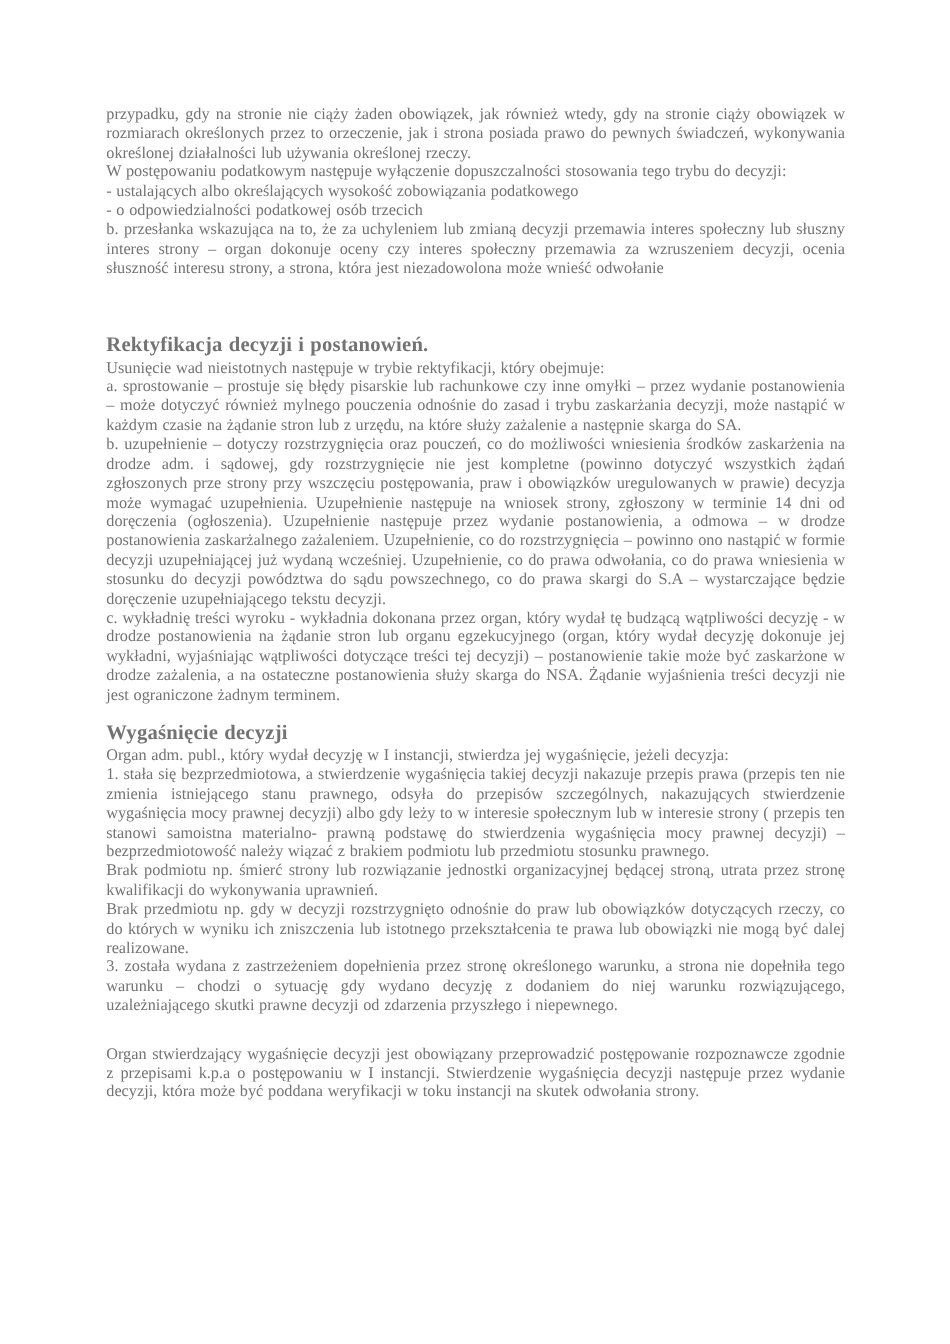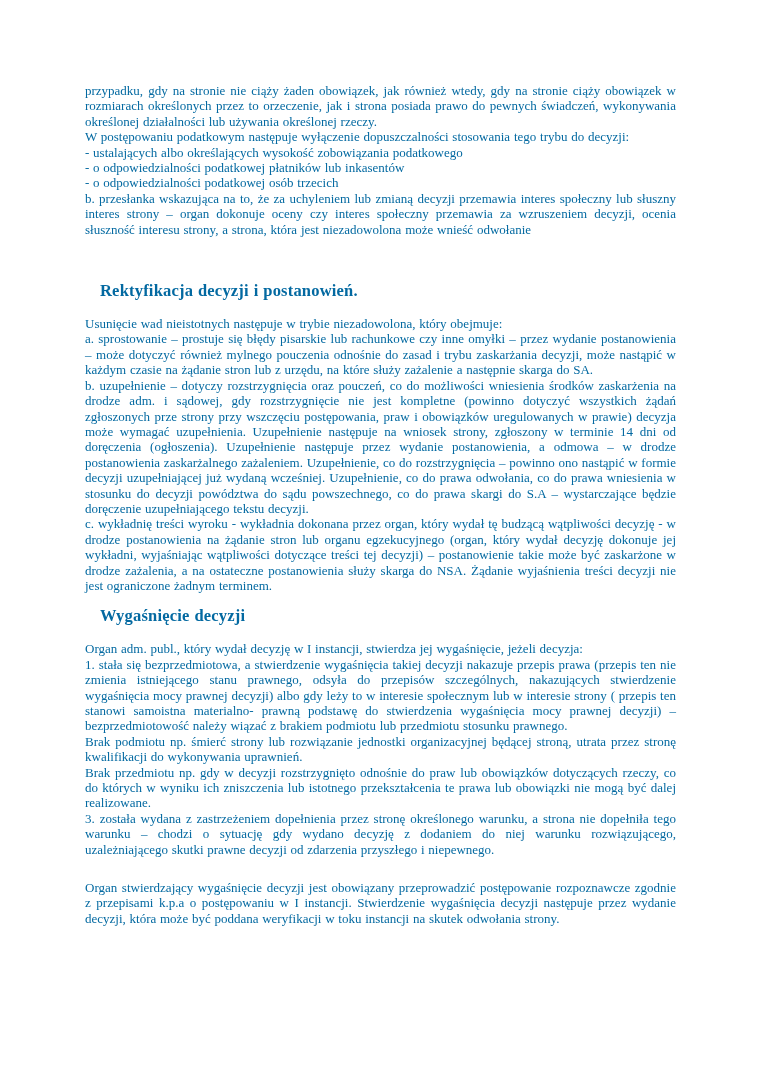--- a/index.html
+++ b/index.html
@@ -11,59 +11,58 @@
     position: relative;
     box-sizing: border-box;
     width: 760px;
     height: 1075px;
     overflow: hidden;
     background: #ffffff;
     padding: 83px 84px 40px 85px;
     font-family: "Liberation Serif", "DejaVu Serif", serif;
     font-size: 13px;
     line-height: 15.4px;
-    color: #0369a1;
+    color: #737373;
     word-spacing: 0.5px;
   }
   .para {
     margin: 0;
   }
   .j {
     text-align: justify;
   }
   .heading {
-    margin: 15px;
+    margin: 0;
     font-size: 16.5px;
     line-height: 21px;
     font-weight: bold;
     letter-spacing: 0.2px;
   }
   .gap-large { margin-top: 43px; }
   .gap-medium { margin-top: 12px; }
   .gap-blank-line { margin-top: 23px; }
 </style>
 </head>
 <body>
 
 <div class="page">
 
   <p class="para j">przypadku, gdy na stronie nie ciąży żaden obowiązek, jak również wtedy, gdy na stronie ciąży obowiązek w rozmiarach określonych przez to orzeczenie, jak i strona posiada prawo do pewnych świadczeń, wykonywania określonej działalności lub używania określonej rzeczy.</p>
 
   <p class="para">W postępowaniu podatkowym następuje wyłączenie dopuszczalności  stosowania tego trybu do decyzji:</p>
 
   <div>
     <p class="para">- ustalających albo określających wysokość zobowiązania podatkowego</p>
-    <p class="para">- o odpowiedzialności podatkowej płatników lub inkasentów</p>
     <p class="para">- o odpowiedzialności podatkowej osób trzecich</p>
   </div>
 
   <p class="para j">b. przesłanka wskazująca na to, że za uchyleniem lub zmianą decyzji przemawia interes społeczny lub słuszny interes strony – organ dokonuje oceny czy interes społeczny przemawia za wzruszeniem decyzji, ocenia słuszność interesu strony, a strona, która jest niezadowolona może wnieść odwołanie</p>
 
   <h2 class="heading gap-large">Rektyfikacja decyzji i postanowień.</h2>
-  <p class="para">Usunięcie wad nieistotnych następuje w trybie niezadowolona, który obejmuje:</p>
+  <p class="para">Usunięcie wad nieistotnych następuje w trybie rektyfikacji, który obejmuje:</p>
   <p class="para j">a. sprostowanie – prostuje się błędy pisarskie lub rachunkowe czy inne omyłki – przez wydanie postanowienia – może dotyczyć również mylnego pouczenia odnośnie do zasad i trybu zaskarżania decyzji, może nastąpić w każdym czasie na żądanie stron lub z urzędu, na które służy zażalenie a następnie skarga do SA.</p>
   <p class="para j">b. uzupełnienie – dotyczy rozstrzygnięcia oraz pouczeń, co do możliwości wniesienia środków zaskarżenia na drodze adm. i sądowej, gdy rozstrzygnięcie  nie jest kompletne (powinno dotyczyć wszystkich żądań zgłoszonych prze strony przy wszczęciu postępowania, praw i obowiązków uregulowanych w prawie) decyzja może wymagać uzupełnienia. Uzupełnienie następuje na wniosek strony, zgłoszony w terminie 14 dni od doręczenia (ogłoszenia). Uzupełnienie następuje przez wydanie postanowienia, a odmowa – w drodze postanowienia zaskarżalnego zażaleniem. Uzupełnienie, co do rozstrzygnięcia – powinno ono nastąpić w formie decyzji uzupełniającej już wydaną wcześniej. Uzupełnienie, co do prawa odwołania, co do prawa wniesienia w stosunku do decyzji powództwa do sądu powszechnego, co do prawa skargi do S.A – wystarczające będzie doręczenie uzupełniającego tekstu decyzji.</p>
   <p class="para j">c. wykładnię treści wyroku - wykładnia dokonana przez organ, który wydał tę budzącą wątpliwości decyzję - w drodze postanowienia na żądanie stron lub organu egzekucyjnego (organ, który wydał decyzję dokonuje jej wykładni, wyjaśniając wątpliwości dotyczące treści tej decyzji) – postanowienie takie może być zaskarżone w drodze zażalenia, a na ostateczne postanowienia służy skarga do NSA. Żądanie wyjaśnienia treści decyzji nie jest ograniczone żadnym terminem.</p>
 
   <h2 class="heading gap-medium">Wygaśnięcie decyzji</h2>
   <p class="para">Organ adm. publ., który wydał decyzję w I instancji, stwierdza jej wygaśnięcie, jeżeli decyzja:</p>
   <p class="para j">1. stała się bezprzedmiotowa, a stwierdzenie wygaśnięcia takiej decyzji nakazuje przepis prawa (przepis ten nie zmienia istniejącego stanu prawnego, odsyła do przepisów szczególnych, nakazujących stwierdzenie wygaśnięcia mocy prawnej decyzji) albo gdy leży to w interesie społecznym lub w interesie strony ( przepis ten stanowi samoistna materialno- prawną podstawę do stwierdzenia wygaśnięcia mocy prawnej decyzji) – bezprzedmiotowość należy wiązać z brakiem podmiotu lub przedmiotu stosunku prawnego.</p>
   <p class="para j">Brak podmiotu np. śmierć strony lub rozwiązanie jednostki organizacyjnej będącej stroną, utrata przez stronę kwalifikacji do wykonywania uprawnień.</p>
   <p class="para j">Brak przedmiotu np. gdy w decyzji rozstrzygnięto odnośnie do praw lub obowiązków dotyczących rzeczy, co do których w wyniku ich zniszczenia lub istotnego przekształcenia te prawa lub obowiązki nie mogą być dalej realizowane.</p>
   <p class="para j">3. została wydana z zastrzeżeniem dopełnienia przez stronę określonego warunku, a strona nie dopełniła tego warunku – chodzi o sytuację gdy wydano decyzję z dodaniem do niej warunku rozwiązującego, uzależniającego skutki prawne decyzji od zdarzenia przyszłego i niepewnego.</p>

